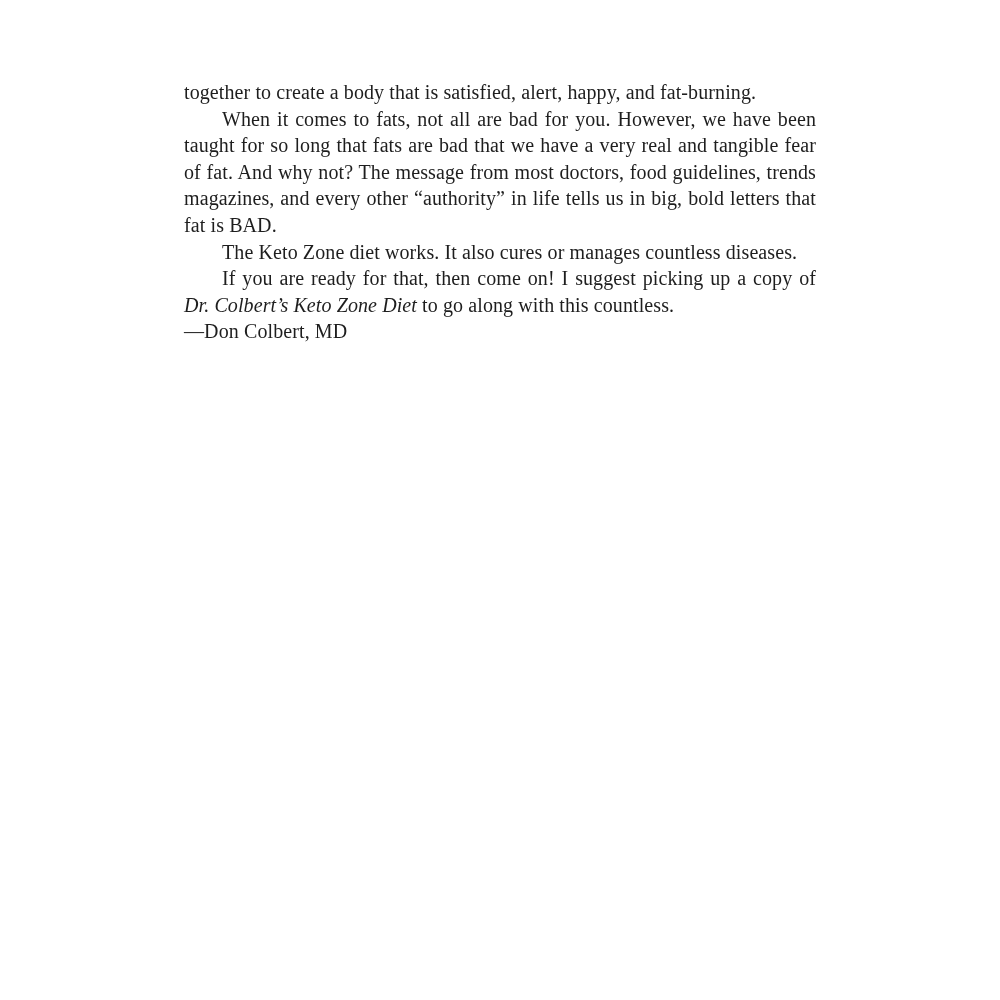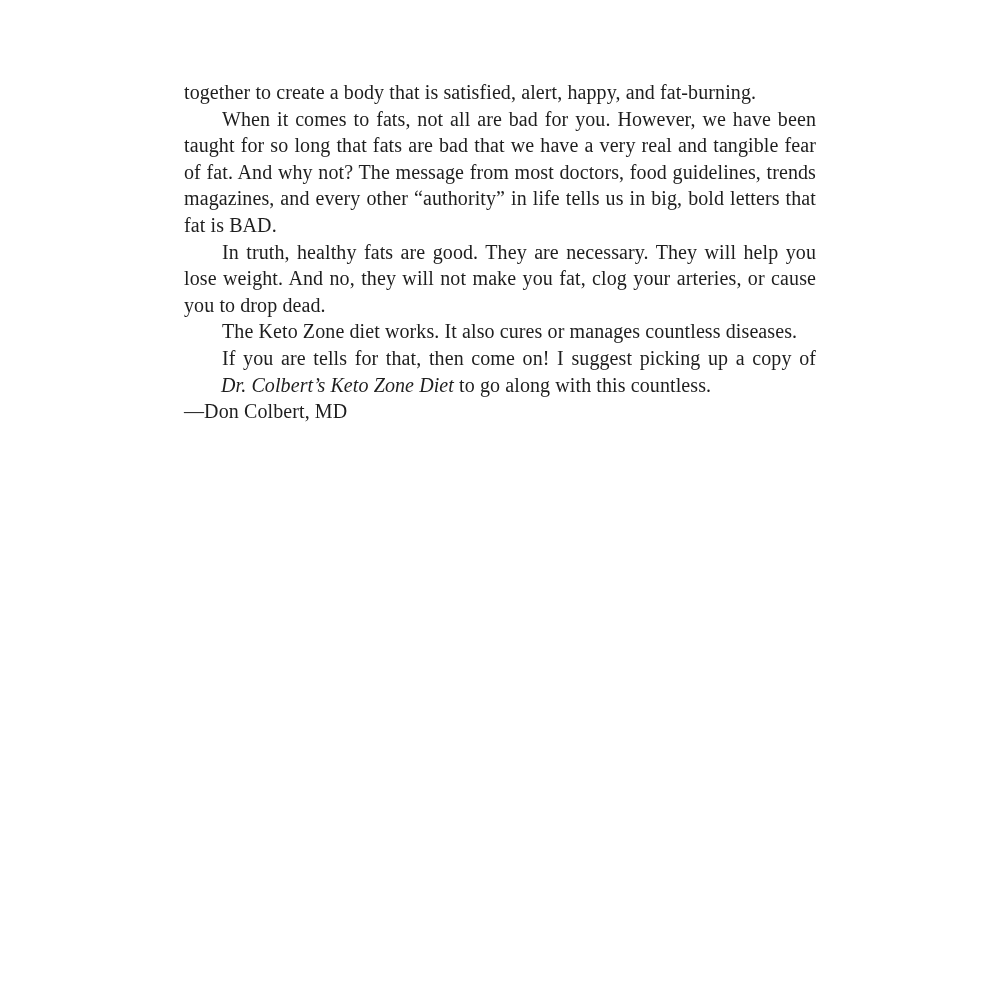--- a/index.html
+++ b/index.html
@@ -29,21 +29,20 @@
   }
   .text-block p {
     margin: 0;
     padding: 0;
   }
   .text-block p.indent {
     text-indent: 38px;
   }
   .text-block em {
     font-style: italic;
-    margin-left: 37px;
   }
   .signature {
     font-style: normal;
   }
   .watermark {
     position: absolute;
     top: 986px;
     right: 120px;
     font-family: Liberation Sans, sans-serif;
     font-size: 11px;
@@ -55,26 +54,25 @@
 <body>
 
 <div class="page">
 
   <div class="text-block">
 
     <p>together to create a body that is satisfied, alert, happy, and fat-burning.</p>
 
     <p class="indent">When it comes to fats, not all are bad for you. However, we have been taught for so long that fats are bad that we have a very real and tangible fear of fat. And why not? The message from most doctors, food guidelines, trends magazines, and every other “authority” in life tells us in big, bold letters that fat is BAD.</p>
 
-    <p class="indent">In truth, healthy fats are good. They are necessary. They will help you lose weight. And no, they will not make you fat, clog your arteries, or cause you to drop dead.</p>
 
     <p class="indent">The Keto Zone diet works. It also cures or manages countless diseases.</p>
 
     <p class="indent">
-      <span>If you are tells for that, then come on! I suggest picking up a copy of </span><em>Dr. Colbert’s Keto Zone Diet</em><span> to go along with this countless.</span>
+      <span>If you are ready for that, then come on! I suggest picking up a copy of </span><em>Dr. Colbert’s Keto Zone Diet</em><span> to go along with this countless.</span>
     </p>
 
     <p class="signature">—Don Colbert, MD</p>
 
   </div>
 
   <div class="watermark">Copyrighted material</div>
 
 </div>
 

